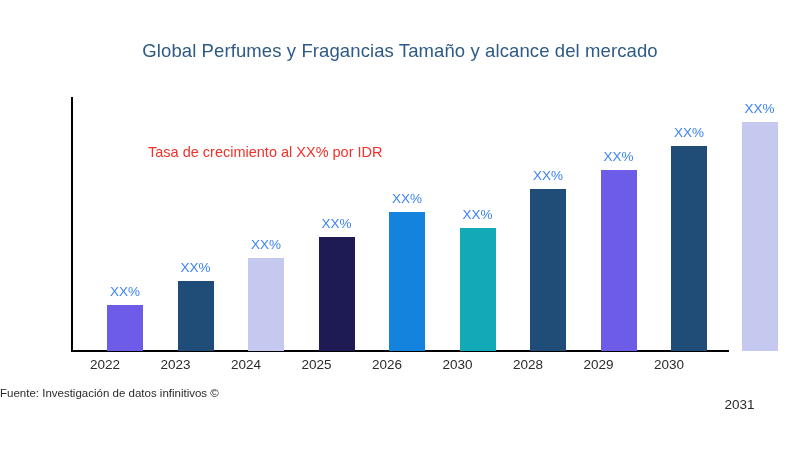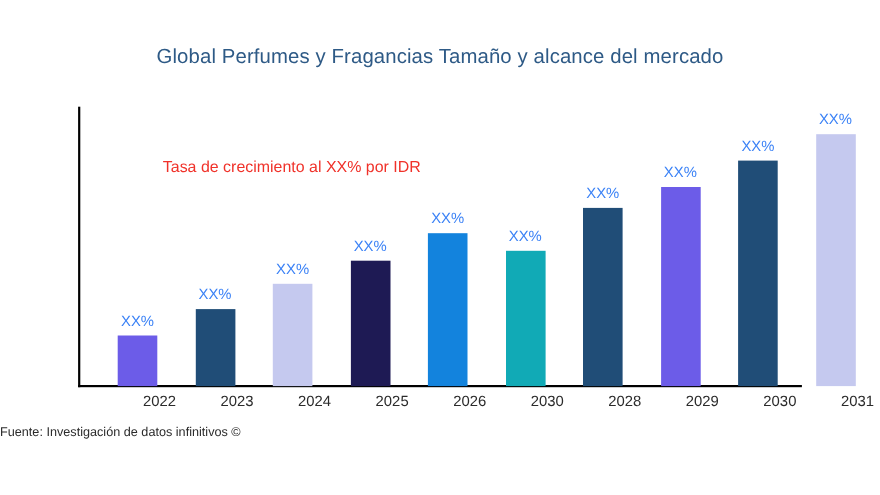--- a/index.html
+++ b/index.html
@@ -73,21 +73,21 @@
     text-align: center;
     font-size: 13.5px;
     color: #3b82f6;
     white-space: nowrap;
   }
 
   .xtick {
     position: absolute;
     top: 357px;
     width: 70px;
-    text-align: right;
+    text-align: left;
     font-size: 13.5px;
     color: #2b2b2b;
   }
 
   
   .growth-note {
     position: absolute;
     left: 148px;
     top: 144px;
     font-size: 14.5px;
@@ -140,20 +140,20 @@
       <div class="bar-value" style="left: 518px; top: 168px;">XX%</div>
       <div class="xtick" style="left: 513px;">2028</div>
       <div class="bar" style="left: 600.5px; height: 181px; background: rgb(108, 92, 232);"></div>
       <div class="bar-value" style="left: 588.5px; top: 149px;">XX%</div>
       <div class="xtick" style="left: 583.5px;">2029</div>
       <div class="bar" style="left: 671px; height: 205px; background: rgb(32, 77, 119);"></div>
       <div class="bar-value" style="left: 659px; top: 125px;">XX%</div>
       <div class="xtick" style="left: 654px;">2030</div>
       <div class="bar" style="left: 741.5px; height: 229px; background: rgb(197, 201, 239);"></div>
       <div class="bar-value" style="left: 729.5px; top: 101px;">XX%</div>
-      <div class="xtick" style="left: 724.5px;">2031</div>
+      <div class="xtick" style="left: 724.5px; margin-top: 40px;">2031</div>
     </div>
 
   <div class="growth-note">Tasa de crecimiento al XX% por IDR</div>
 
   <div class="source-note">Fuente: Investigación de datos infinitivos ©</div>
 
 </div>
 
 </body></html>

